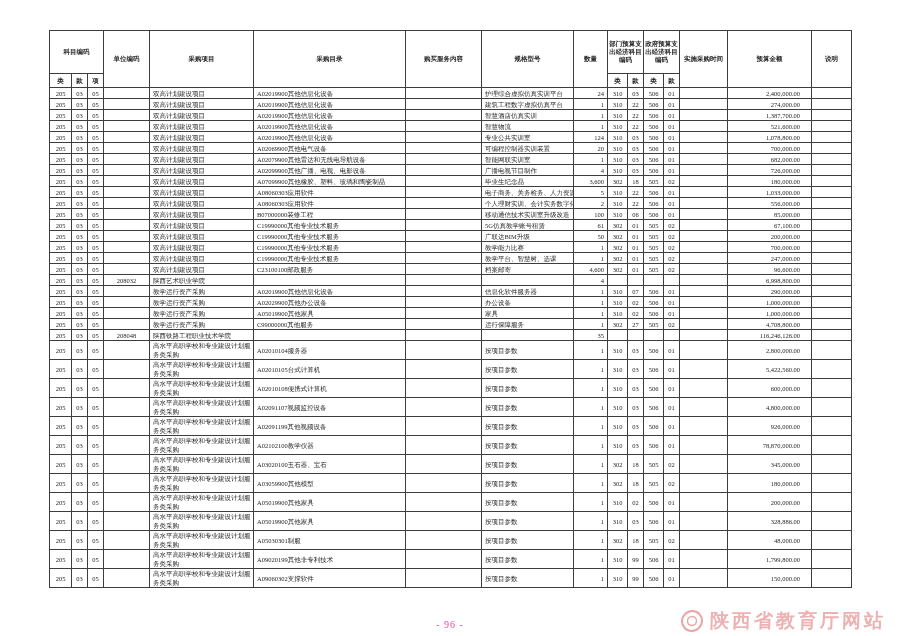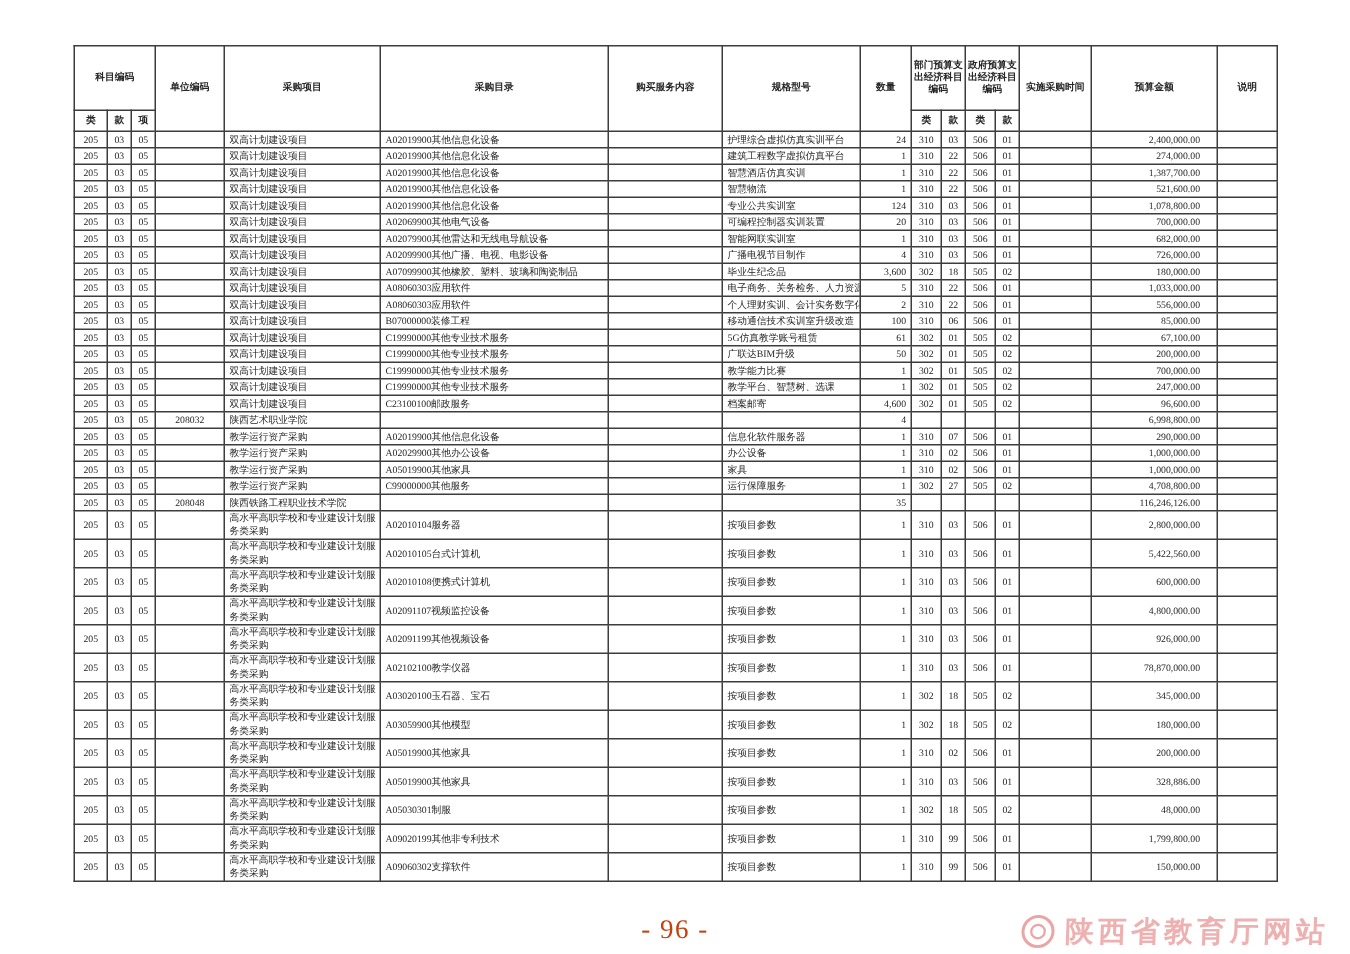--- a/index.html
+++ b/index.html
@@ -30,21 +30,21 @@
   .w-qty{width:34px}.w-d1{width:20px}.w-d2{width:16px}.w-g1{width:20px}.w-g2{width:16px}
   .w-time{width:48px}.w-amt{width:84px}.w-note{width:40px}
   
   td.c-proj{text-align:left;padding-left:3px;white-space:normal;}
   td.c-cat, td.c-svc, td.c-spec{text-align:left;padding-left:3px;white-space:nowrap;}
   td.c-qty{text-align:right;padding-right:3px;white-space:nowrap;}
   td.c-amt{text-align:right;padding-right:11px;white-space:nowrap;}
   td.c-k, td.c-ku, td.c-x, td.c-unit, td.c-d1, td.c-d2, td.c-g1, td.c-g2{white-space:nowrap;}
   .page-num{
     position:absolute;left:0;right:0;bottom:6px;text-align:center;
-    font-size:18px;color:#c2410c;letter-spacing:1px;
+    font-size:10px;color:#ec4899;letter-spacing:1px;
   }
   .watermark{
     position:absolute;right:14px;bottom:2px;display:flex;align-items:center;
     color:rgba(217,92,92,0.48);font-weight:bold;font-size:19px;letter-spacing:3px;
     font-family:"Liberation Serif","DejaVu Serif",serif;
     transform:skewX(-2deg);
     pointer-events:none;
   }
   .watermark .logo{width:24px;height:24px;margin-right:6px;opacity:.55;}
 </style>

